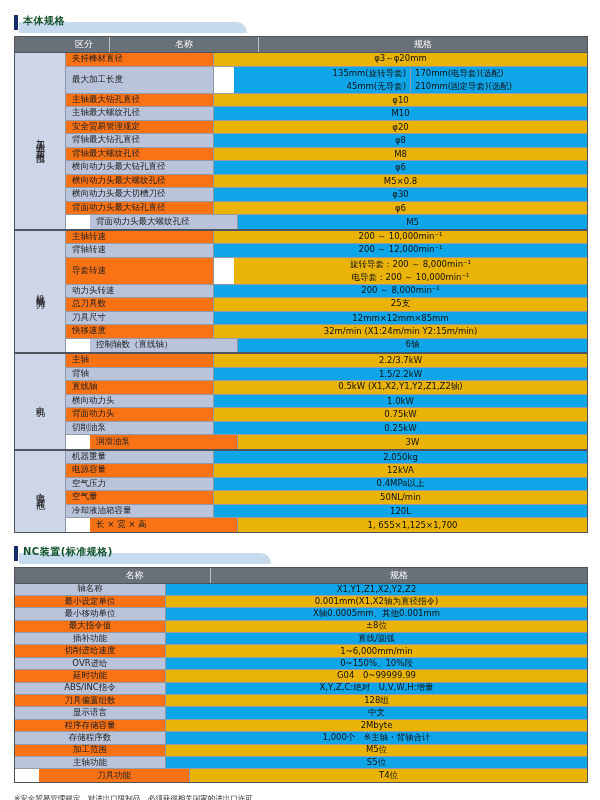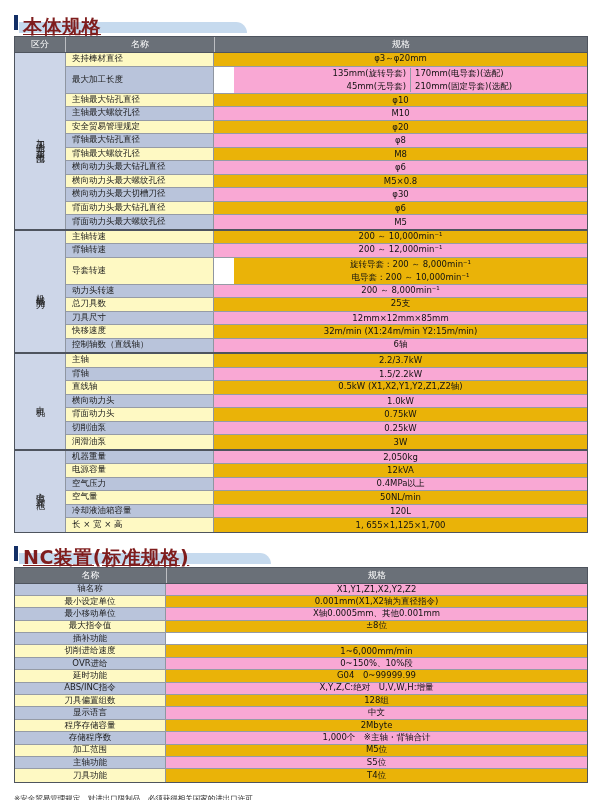--- a/index.html
+++ b/index.html
@@ -7,49 +7,49 @@
     width:600px;height:800px;overflow:hidden;background:#ffffff;
     font-family:"DejaVu Sans","Liberation Sans",sans-serif;
     -webkit-font-smoothing:antialiased;color:#1a1a1a;
   }
   .page{padding:13px 12px 0 14px;}
 
   
   .sec-title{position:relative;height:20px;margin-bottom:3px;}
   .sec-title .swoosh{position:absolute;left:5px;bottom:0;height:11px;background:#c6daee;border-radius:0 11px 0 0;}
   .sec-title .bar{position:absolute;left:0;top:2px;width:4px;height:15px;background:#132f66;}
-  .sec-title .txt{position:absolute;left:9px;top:1px;font-size:19px;font-weight:bold;color:#7f1d1d;letter-spacing:.5px;text-decoration:underline;}
+  .sec-title .txt{position:absolute;left:9px;top:1px;font-size:10px;font-weight:bold;color:#14532d;letter-spacing:.5px;}
 
   
   .spec-table{border:1px solid #4e545e;margin-bottom:11px;}
-  .thead{display:flex;background:#6a7078;color:#ffffff;height:15px;font-size:9px;border-bottom:1px solid #4e545e;}
+  .thead{display:flex;background:#6a7078;color:#ffffff;height:15px;font-size:9px;border-bottom:1px solid #4e545e;padding-left:44px;}
   .th{display:flex;align-items:center;justify-content:center;}
   .th.b-r{border-right:1px solid rgba(255,255,255,.55);}
   .w-cat{width:50px;flex:none;}
   .w-name{width:148px;flex:none;}
   .w-ncname{width:151px;flex:none;}
   .w-spec{flex:1;font-family:Liberation Mono, monospace;}
 
   .tgroup{display:flex;}
   .tgroup + .tgroup{border-top:2px solid #4e545e;}
   .cat-cell{width:50px;flex:none;background:#cdd6e8;border-right:1px solid #8f96a1;
     display:flex;align-items:center;justify-content:center;
     writing-mode:vertical-rl;text-orientation:upright;font-size:9px;letter-spacing:2px;color:#222;}
   .rows{flex:1;display:flex;flex-direction:column;}
   .trow{display:flex;height:13.5px;border-bottom:1px solid #959ba6;box-sizing:border-box;}
   .trow.tall{height:27px;gap:20px;}
-  .rows .trow:last-child, .nc-rows .trow:last-child{border-bottom:none;}
+  .rows .trow:last-child, .nc-rows .trow:last-child{border-bottom:none;margin-left:24px;}
   .cell{display:flex;align-items:center;font-size:8.5px;box-sizing:border-box;}
   .ncell{width:148px;flex:none;border-right:1px solid #8f96a1;padding-left:6px;color:#1c1c1c;}
   .nc-rows .ncell{width:151px;justify-content:center;padding-left:0;}
   .scell{flex:1;justify-content:center;text-align:center;color:#111;}
-  .n-light{background:#fef9c3;}
+  .n-light{background:#f97316;}
   .n-dark{background:#b9c4db;}
   .s-white{background:#eab308;}
-  .s-tint{background:#f9a8d4;}
+  .s-tint{background:#0ea5e9;}
   .lines{width:100%;display:flex;flex-direction:column;align-items:center;justify-content:center;}
   .line{line-height:12.5px;text-align:right;}
   .spec-cols{display:flex;width:100%;height:100%;align-items:center;}
   .spec-col{flex:1;display:flex;flex-direction:column;justify-content:center;}
   .spec-col.left .line{text-align:right;padding-right:4px;}
   .spec-col.right .line{text-align:left;padding-left:4px;}
   .vdiv{width:1px;align-self:stretch;background:#959ba6;margin:1px 0;}
   .nc-rows .trow{height:12.4px;}
 
   
@@ -268,20 +268,21 @@
         <div class="trow">
           <div class="cell ncell n-dark">最小移动单位</div>
           <div class="cell scell s-tint">X轴0.0005mm、其他0.001mm</div>
         </div>
         <div class="trow">
           <div class="cell ncell n-light">最大指令值</div>
           <div class="cell scell s-white">±8位</div>
         </div>
         <div class="trow">
           <div class="cell ncell n-dark">插补功能</div>
+          <div class="cell scell s-tint">直线/圆弧</div>
         </div>
         <div class="trow">
           <div class="cell ncell n-light">切削进给速度</div>
           <div class="cell scell s-white">1~6,000mm/min</div>
         </div>
         <div class="trow">
           <div class="cell ncell n-dark">OVR进给</div>
           <div class="cell scell s-tint">0~150%、10%段</div>
         </div>
         <div class="trow">

